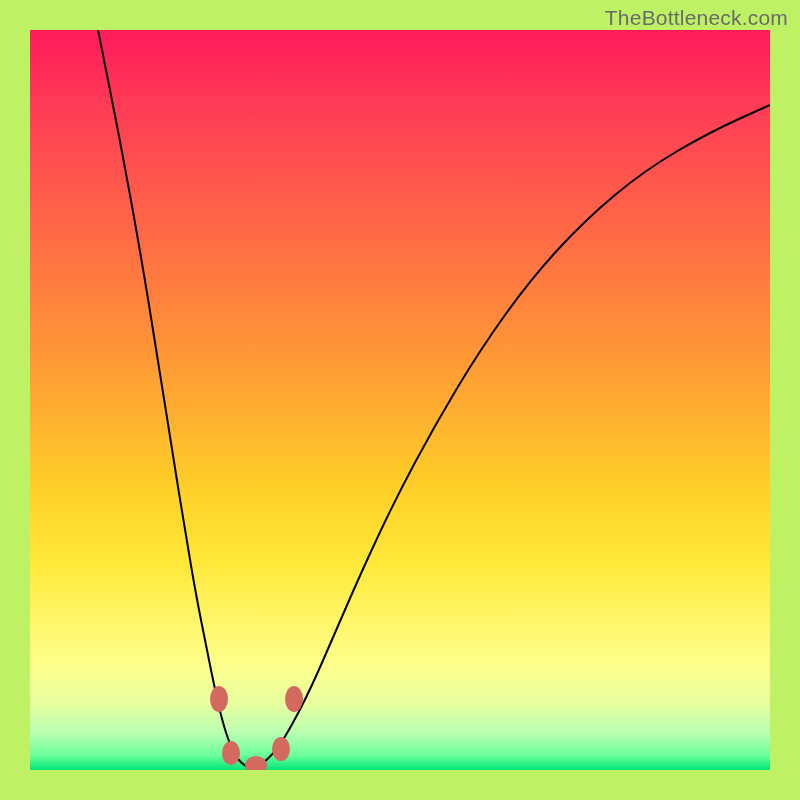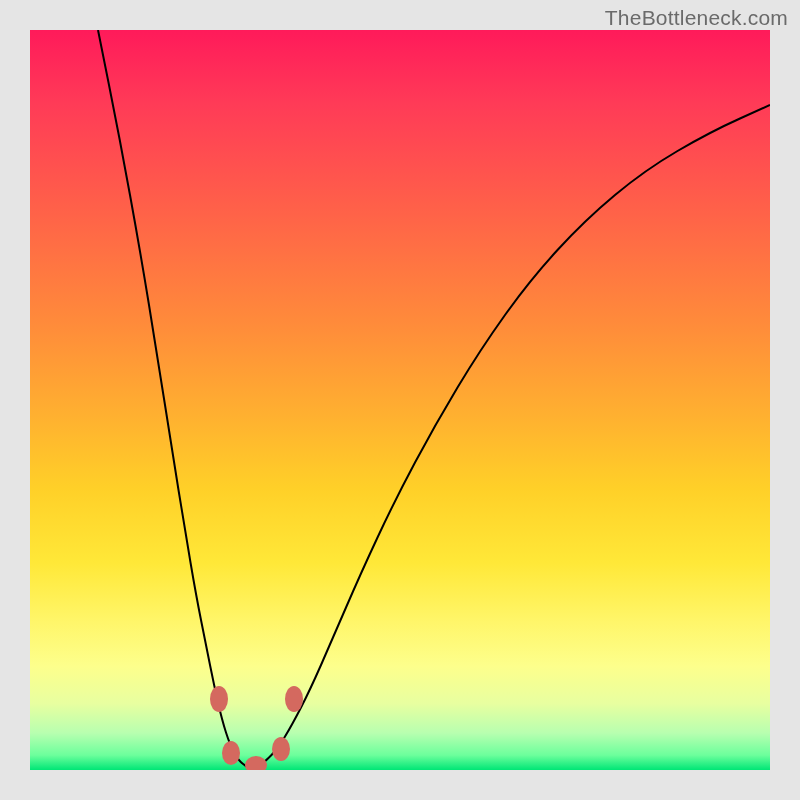--- a/index.html
+++ b/index.html
@@ -1,20 +1,20 @@
 <!DOCTYPE html>
 <html><head>
 <meta charset="utf-8">
 <style>
   * { margin: 0; padding: 0; box-sizing: border-box; }
   html, body { width: 800px; height: 800px; overflow: hidden; }
   .frame {
     width: 800px;
     height: 800px;
-    background: #e5e5e5;
+    background: #bef264;
     position: relative;
     padding-left: 16px;
   }
   .plot-area {
     position: absolute;
     left: 30px;
     top: 30px;
     width: 740px;
     height: 740px;
     background: linear-gradient(to bottom,

